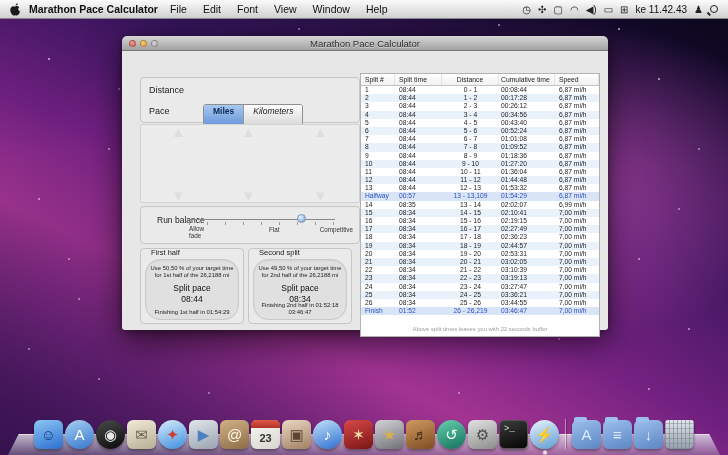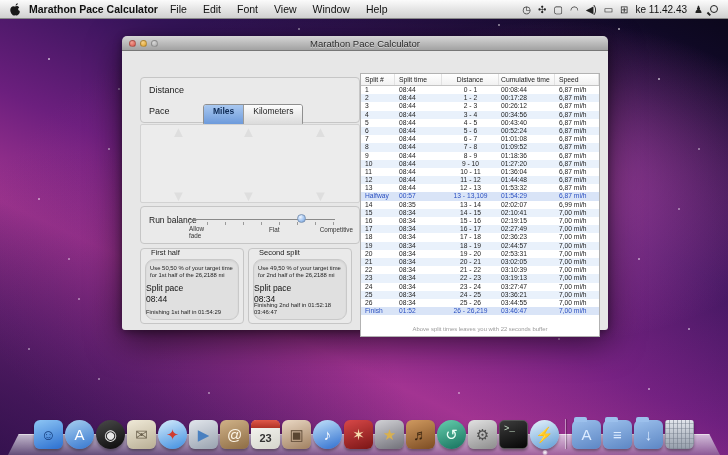--- a/index.html
+++ b/index.html
@@ -54,50 +54,50 @@
   
   .box-controls { left:18px; top:26px; width:220px; height:46px; }
   .popup { position:absolute; left:62px; top:5px; width:148px; height:15px; border:1px solid #979797; border-radius:3px;
     background:linear-gradient(#fff,#d8d8d8); font-size:9px; color:#111; line-height:13px; padding-left:6px; }
   .popup-cap { position:absolute; right:0; top:0; width:15px; height:13px; border-radius:0 2px 2px 0;
     background:linear-gradient(#8fb3e8,#4b7ed0); display:flex; flex-direction:column; align-items:center; justify-content:center; }
   .popup-cap span { color:#fff; font-size:4.6px; line-height:4.4px; }
   .seg { position:absolute; left:62px; top:26px; height:22px; display:flex; border:1px solid #8f8f8f; border-radius:3px; overflow:hidden; }
   .seg > div { font-size:8.5px; line-height:12px; padding:0 9px; color:#222; }
   .seg .on  { background:linear-gradient(#a9c8f0,#6a98da); color:#0d2a55; font-weight:bold; }
-  .seg .off { background:linear-gradient(#fdfdfd,#d9d9d9); border-left:1px solid #9a9a9a; }
+  .seg .off { background:linear-gradient(#fdfdfd,#d9d9d9); border-left:1px solid #9a9a9a;font-style:italic; }
 
   
   .box-time { position:absolute; left:18px; top:73px; width:220px; height:79px; background:#ececec;
     border:1px solid #d2d2d2; border-radius:2px; overflow:hidden; }
   .bigtime { position:absolute; left:0; top:50%; width:100%; transform:translateY(-52%);
     text-align:center; font-size:37px; color:#1a1a1a; letter-spacing:0px; }
   .tri { position:absolute; font-size:15px; color:rgba(0,0,0,.06); }
   .tri.u { top:-2px; } .tri.d { bottom:-2px; }
   .t1{left:30px;} .t2{left:100px;} .t3{left:172px;}
 
   
   .box-balance { left:18px; top:155px; width:220px; height:38px; }
-  .bal-label { left:8px; top:8px; font-size:8.5px; }
+  .bal-label { left:16px; top:8px; font-size:8.5px; }
   .track { position:absolute; left:48px; top:12px; width:146px; height:1px; background:#8a8a8a; }
   .ticks { position:absolute; left:48px; top:15px; width:146px; height:3px;
     background:repeating-linear-gradient(90deg,#9a9a9a 0 1px,transparent 1px 18px); }
   .thumb { position:absolute; left:156px; top:7px; width:9px; height:9px; border-radius:50%;
     background:radial-gradient(circle at 35% 30%, #eef5ff, #9cc0ee 60%, #6a94cc); border:1px solid #7d95b5; }
   .sl-lab { position:absolute; font-size:6.3px; color:#333; top:19px; }
   .sl-fade { left:48px; width:22px; line-height:6.5px; }
   .sl-flat { left:128px; }
   .sl-comp { right:6px; }
 
   
   .halfbox { position:absolute; top:197px; width:104px; height:76px; }
   .hb-title { position:absolute; top:-1px; left:10px; font-size:7.5px; color:#222; }
   .hb-inner { position:absolute; left:4px; top:10px; right:4px; bottom:3px; background:#e0e0e0;
-    border:1px solid #c9c9c9; border-radius:9px; box-shadow:inset 0 1px 2px rgba(0,0,0,.07);
-    }
+    border:1px solid #c9c9c9; border-radius:15px; box-shadow:inset 0 1px 2px rgba(0,0,0,.07);
+    text-align:center; }
   .hb-usage { font-size:5.9px; color:#222; line-height:6.6px; padding:5px 4px 0; }
   .hb-sp { font-size:8.5px; color:#111; margin-top:5px; }
   .hb-pace { font-size:8.5px; color:#111; margin-top:1px; }
   .hb-fin { position:absolute; bottom:4px; left:0; width:100%; font-size:5.9px; line-height:6.4px; color:#222; }
   .b-first { left:18px; } .b-second { left:126px; }
 
   
   .tablebox { position:absolute; left:238px; top:22px; width:240px; height:264px; background:#fff;
     border:1px solid #b2b2b2; overflow:hidden; }
   .thead { display:flex; height:12px; border-bottom:1px solid #c4c4c4; background:linear-gradient(#fff,#f1f1f1); }

